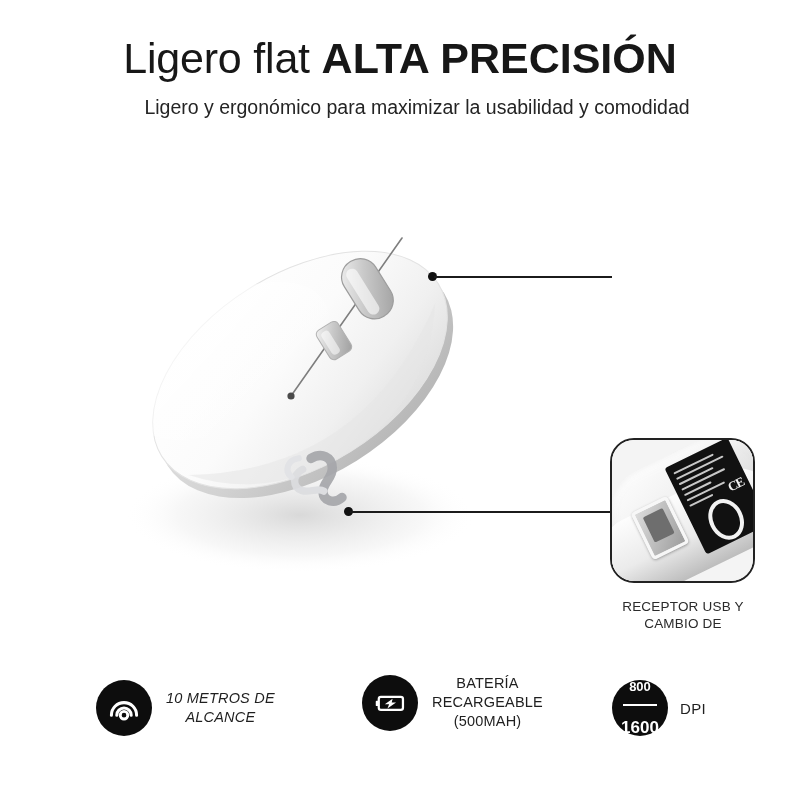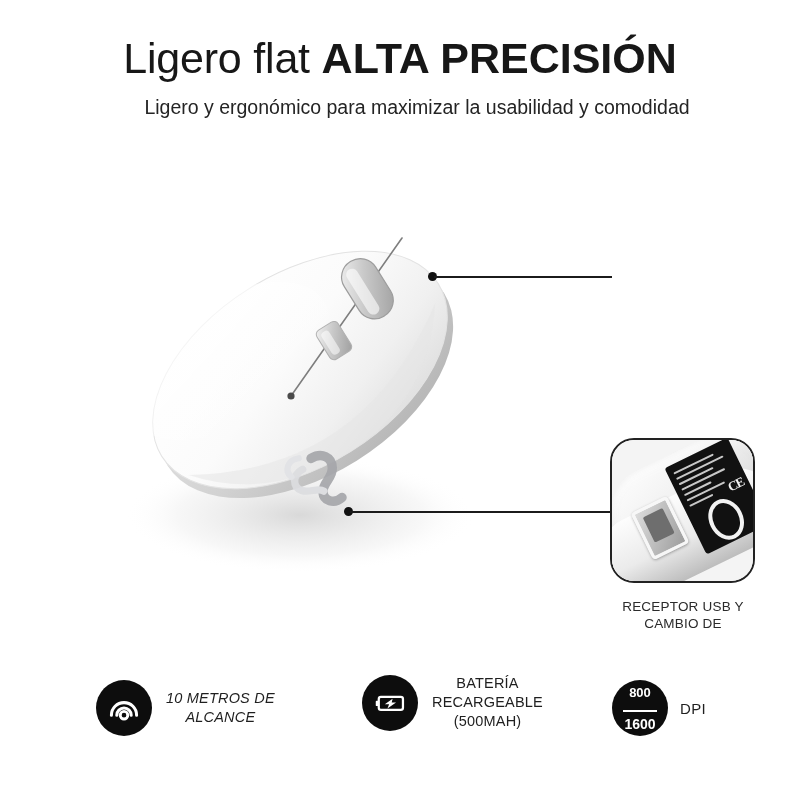--- a/index.html
+++ b/index.html
@@ -140,21 +140,21 @@
     letter-spacing:.2px;
     color:#1f1f1f;
     text-align:center;
   }
   .dpi-stack{
     display:flex;flex-direction:column;align-items:center;justify-content:center;
     color:#fff;font-weight:700;line-height:1;
   }
   .dpi-top{font-size:13px;padding-bottom:10px;}
   .dpi-rule{width:34px;height:2px;background:#fff;margin:1px 0;}
-  .dpi-bot{font-size:14px;padding-top:4px;}
+  .dpi-bot{font-size:17px;padding-top:12px;}
   .dpi-label{margin-left:12px;font-size:15px;color:#1f1f1f;letter-spacing:.3px;}
 </style>
 </head>
 <body>
 
 <div class="page">
 
   <div class="header">
     <div class="title">
       <span class="t-light">Ligero flat </span><span class="t-bold">ALTA PRECISIÓN</span>

